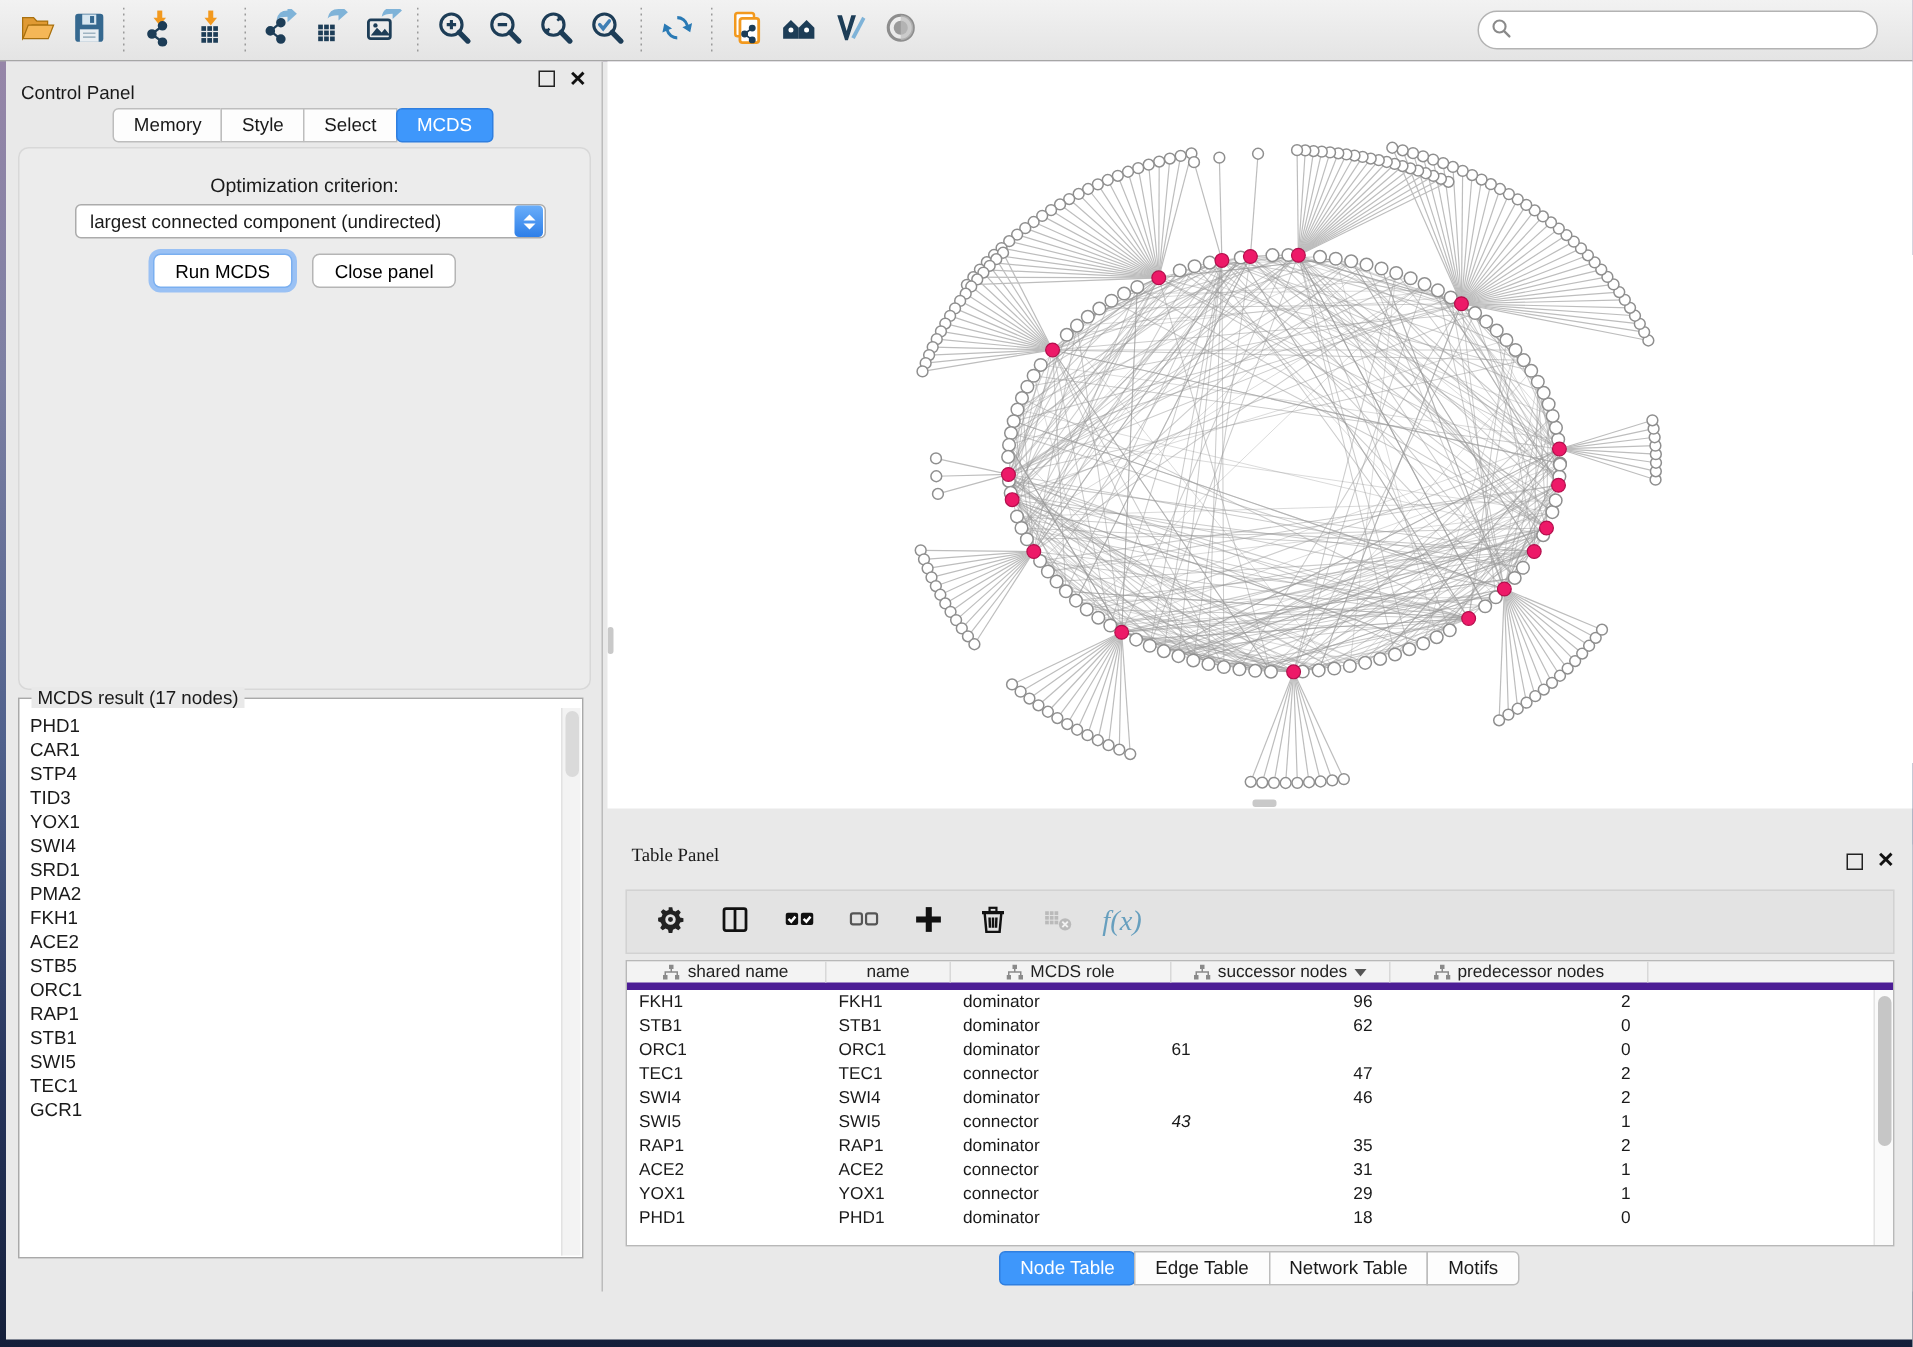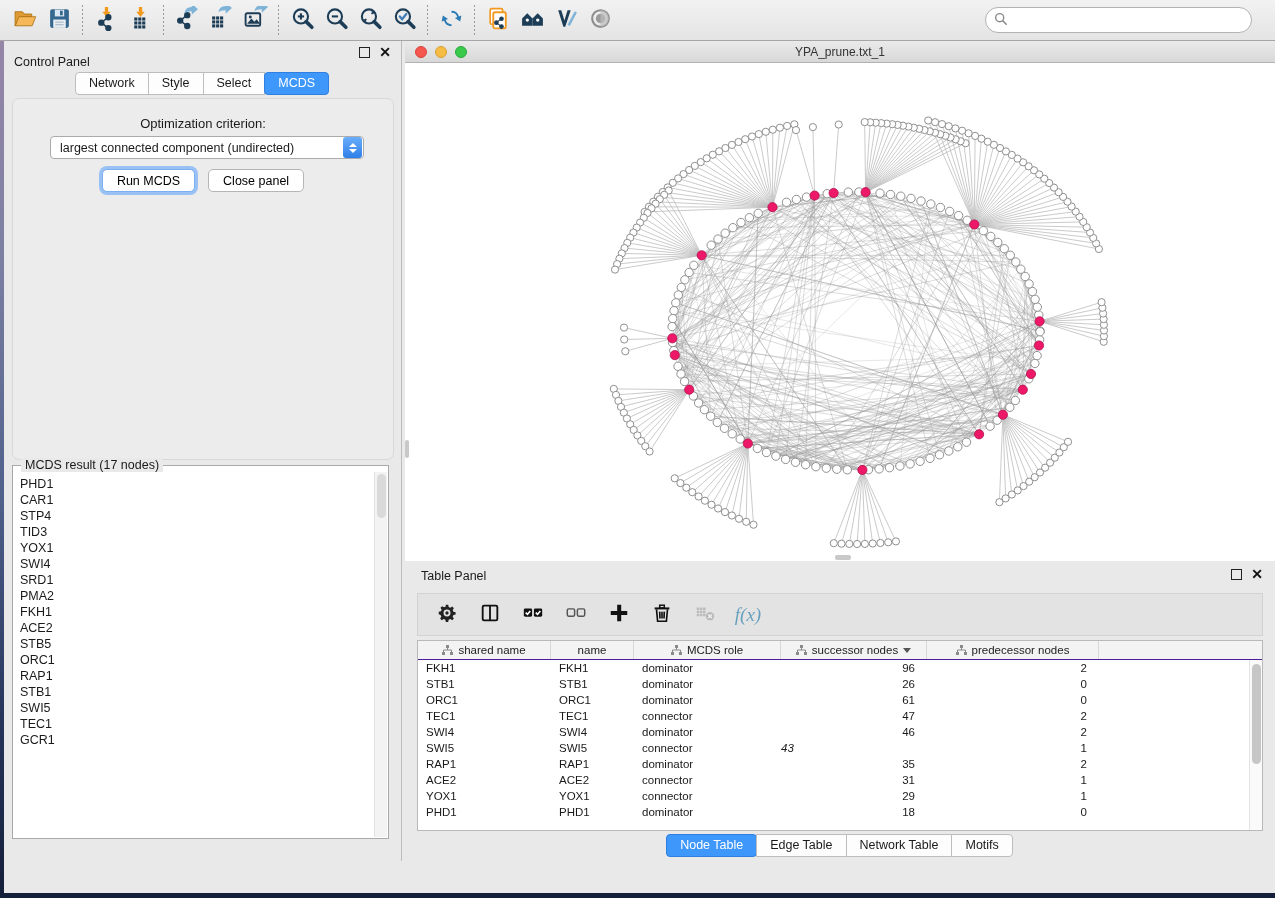--- a/index.html
+++ b/index.html
@@ -64,29 +64,29 @@
   .traffic { position:absolute; left:10px; top:5px; display:flex; gap:8px; }
   .traffic span { width:12px; height:12px; border-radius:50%; display:inline-block; cursor:pointer; }
   .tl-red { background:#f5564d; border:1px solid #d8433b; }
   .tl-yellow { background:#f6bd45; border:1px solid #d89f35; }
   .tl-green { background:#39c94b; border:1px solid #2aa83c; }
   .net-view { position:relative; width:870px; height:498px; background:#fff; overflow:hidden; }
   .vthumb { position:absolute; left:0; top:377px; width:4px; height:18px; background:#c9c9c9; border-radius:2px; }
   .hthumb { position:absolute; left:430px; bottom:1px; width:16px; height:5px; background:#c9c9c9; border-radius:2px; }
   
   .table-panel { position:absolute; left:401px; top:522px; width:870px; height:298px; background:#e9e9e9; }
-  .tp-header { position:relative; height:26px; display:flex; align-items:center; padding-left:16px; font-size:12.5px; }
+  .tp-header { position:relative; height:26px; display:flex; padding-left:16px; font-size:12.5px;font-family:Liberation Serif, serif; }
   .tp-header .win-icons { position:absolute; right:12px; top:6px; display:flex; gap:9px; align-items:center; }
   .tp-toolbar { position:absolute; left:12px; top:30px; width:846px; height:43px; background:#e3e3e3; border:1px solid #d2d2d2; display:flex; align-items:center; gap:13px; padding-left:14px; }
   .ttb { width:30px; height:32px; border:none; background:transparent; display:flex; align-items:center; justify-content:center; cursor:pointer; }
   .ttb svg { width:22px; height:22px; }
   .ttb.disabled { opacity:.55; cursor:default; }
   .fx { font-family:"Liberation Serif",serif; font-style:italic; font-size:19px; color:#0369a1; }
   .datatable { position:absolute; left:12px; top:77px; width:846px; height:191px; background:#fff; border:1px solid #b8b8b8; overflow:hidden; }
-  .thead { display:flex; height:19px; background:#f3f3f3; border-bottom:1px solid #4c1d95; }
+  .thead { display:flex; height:19px; background:#f3f3f3; border-bottom:5px solid #4c1d95; }
   .th { display:flex; align-items:center; justify-content:center; gap:5px; font-size:11.5px; color:#222; border-right:1px solid #d8d8d8; cursor:pointer; }
   .th svg { width:11px; height:11px; flex:none; }
   .sort-desc { width:0; height:0; border-left:4px solid transparent; border-right:4px solid transparent; border-top:5px solid #555; display:inline-block; }
   .trow { display:flex; height:16px; align-items:center; }
   .td { font-size:11.5px; color:#1a1a1a; white-space:nowrap; overflow:hidden; }
   .tscroll { position:absolute; right:0; top:19px; bottom:0; width:13px; background:#fafafa; border-left:1px solid #e4e4e4; }
   .tscroll .thumb { position:absolute; left:2px; top:4px; width:9px; height:100px; background:#c6c6c6; border-radius:5px; }
   .tp-tabs { position:absolute; left:0; top:271px; width:100%; display:flex; justify-content:center; }
   
   .statusbar { position:absolute; left:0; top:820px; width:1271px; height:32px; background:#ececec; border-top:1px solid #c6c6c6; }
@@ -289,21 +289,21 @@
 
   <div class="control-panel">
     <div class="panel-header">
       <span>Control Panel</span>
       <span class="win-icons">
         <span class="float-icon"></span>
         <span class="close-icon">✕</span>
       </span>
     </div>
     <div class="tabrow" id="cp-tabs">
-        <span class="tab">Network</span>
+        <span class="tab">Memory</span>
         <span class="tab">Style</span>
         <span class="tab">Select</span>
         <span class="tab active">MCDS</span>
       </div>
     <div class="inner-panel">
       <div class="opt-label">Optimization criterion:</div>
       <div class="dropdown">
         <span class="dd-text">largest connected component (undirected)</span>
         <span class="dd-stepper">
             <i class="dd-up"></i>
@@ -336,28 +336,20 @@
           <div>TEC1</div>
           <div>GCR1</div>
         </div>
       <div class="mcds-scroll">
           <span class="thumb"></span>
         </div>
     </div>
   </div>
 
   <div class="network-panel">
-    <div class="net-titlebar">
-      <span class="traffic">
-        <span class="tl-red"></span>
-        <span class="tl-yellow"></span>
-        <span class="tl-green"></span>
-      </span>
-      <span>YPA_prune.txt_1</span>
-    </div>
     <div class="net-view">
       <svg id="net-svg" width="870" height="498">
           <g>
             <line x1="632.1" y1="292.6" x2="380.6" y2="396.4" stroke="#9a9a9a" stroke-width="0.6" opacity="0.4"></line>
             <line x1="267.6" y1="279.6" x2="306.2" y2="182.2" stroke="#9a9a9a" stroke-width="0.6" opacity="0.4"></line>
             <line x1="273.3" y1="232.0" x2="495.8" y2="133.2" stroke="#9a9a9a" stroke-width="0.6" opacity="0.4"></line>
             <line x1="276.0" y1="311.0" x2="400.6" y2="401.7" stroke="#9a9a9a" stroke-width="0.6" opacity="0.4"></line>
             <line x1="485.5" y1="131.5" x2="578.4" y2="167.7" stroke="#9a9a9a" stroke-width="0.6" opacity="0.4"></line>
             <line x1="442.3" y1="406.8" x2="267.6" y2="279.6" stroke="#9a9a9a" stroke-width="0.6" opacity="0.4"></line>
             <line x1="535.4" y1="144.5" x2="336.0" y2="159.5" stroke="#9a9a9a" stroke-width="0.6" opacity="0.4"></line>
@@ -1330,28 +1322,28 @@
             <div class="td" style="width: 133px; text-align: left; padding: 0px 0px 0px 8px;">FKH1</div>
             <div class="td" style="width: 83px; text-align: left; padding: 0px 0px 0px 8px;">FKH1</div>
             <div class="td" style="width: 147px; text-align: left; padding: 0px 0px 0px 8px;">dominator</div>
             <div class="td" style="width: 146px; text-align: right; padding: 0px 12px 0px 0px;">96</div>
             <div class="td" style="width: 172px; text-align: right; padding: 0px 12px 0px 0px;">2</div>
           </div>
           <div class="trow">
             <div class="td" style="width: 133px; text-align: left; padding: 0px 0px 0px 8px;">STB1</div>
             <div class="td" style="width: 83px; text-align: left; padding: 0px 0px 0px 8px;">STB1</div>
             <div class="td" style="width: 147px; text-align: left; padding: 0px 0px 0px 8px;">dominator</div>
-            <div class="td" style="width: 146px; text-align: right; padding: 0px 12px 0px 0px;">26</div>
+            <div class="td" style="width: 146px; text-align: right; padding: 0px 12px 0px 0px;">62</div>
             <div class="td" style="width: 172px; text-align: right; padding: 0px 12px 0px 0px;">0</div>
           </div>
           <div class="trow">
             <div class="td" style="width: 133px; text-align: left; padding: 0px 0px 0px 8px;">ORC1</div>
             <div class="td" style="width: 83px; text-align: left; padding: 0px 0px 0px 8px;">ORC1</div>
             <div class="td" style="width: 147px; text-align: left; padding: 0px 0px 0px 8px;">dominator</div>
-            <div class="td" style="width: 146px; text-align: right; padding: 0px 12px 0px 0px;">61</div>
+            <div class="td" style="width: 146px; padding: 0px 12px 0px 0px;">61</div>
             <div class="td" style="width: 172px; text-align: right; padding: 0px 12px 0px 0px;">0</div>
           </div>
           <div class="trow">
             <div class="td" style="width: 133px; text-align: left; padding: 0px 0px 0px 8px;">TEC1</div>
             <div class="td" style="width: 83px; text-align: left; padding: 0px 0px 0px 8px;">TEC1</div>
             <div class="td" style="width: 147px; text-align: left; padding: 0px 0px 0px 8px;">connector</div>
             <div class="td" style="width: 146px; text-align: right; padding: 0px 12px 0px 0px;">47</div>
             <div class="td" style="width: 172px; text-align: right; padding: 0px 12px 0px 0px;">2</div>
           </div>
           <div class="trow">

